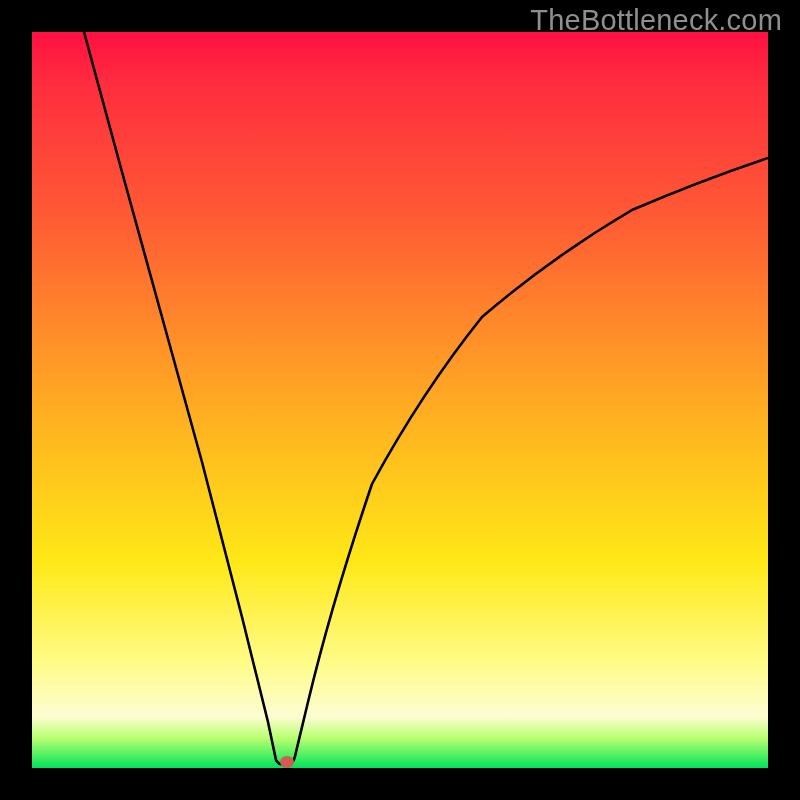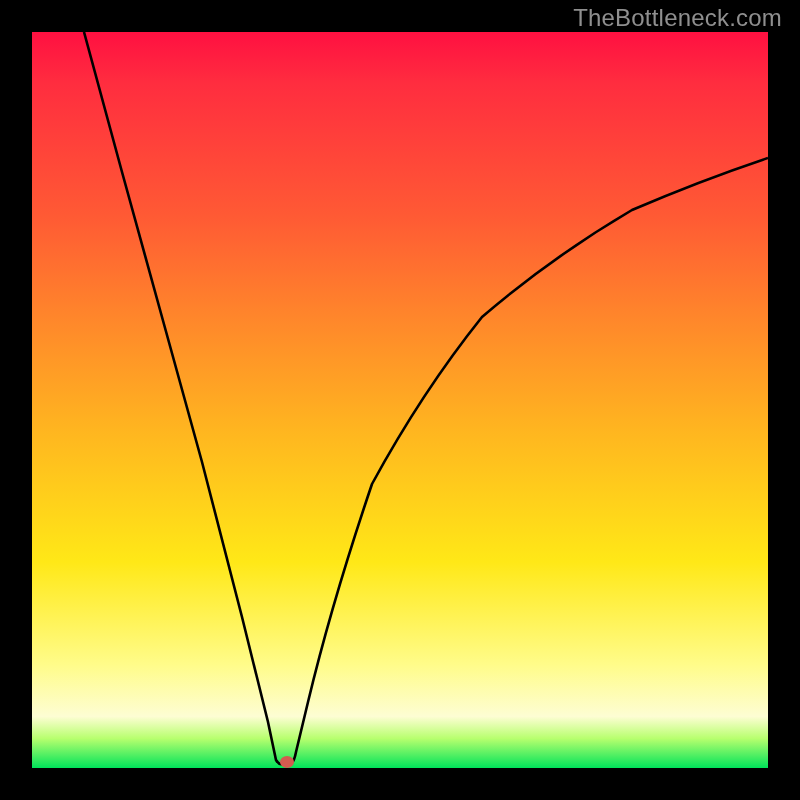--- a/index.html
+++ b/index.html
@@ -14,21 +14,21 @@
   .frame {
     position: relative;
     width: 800px;
     height: 800px;
     background: #000000;
   }
   .watermark {
     position: absolute;
     top: 4px;
     right: 18px;
-    font-size: 24px;
+    font-size: 29px;
     font-weight: 500;
     color: #8f8f8f;
     letter-spacing: 0.2px;
   }
   .plot-area {
     position: absolute;
     left: 32px;
     top: 32px;
     width: 736px;
     height: 736px;

